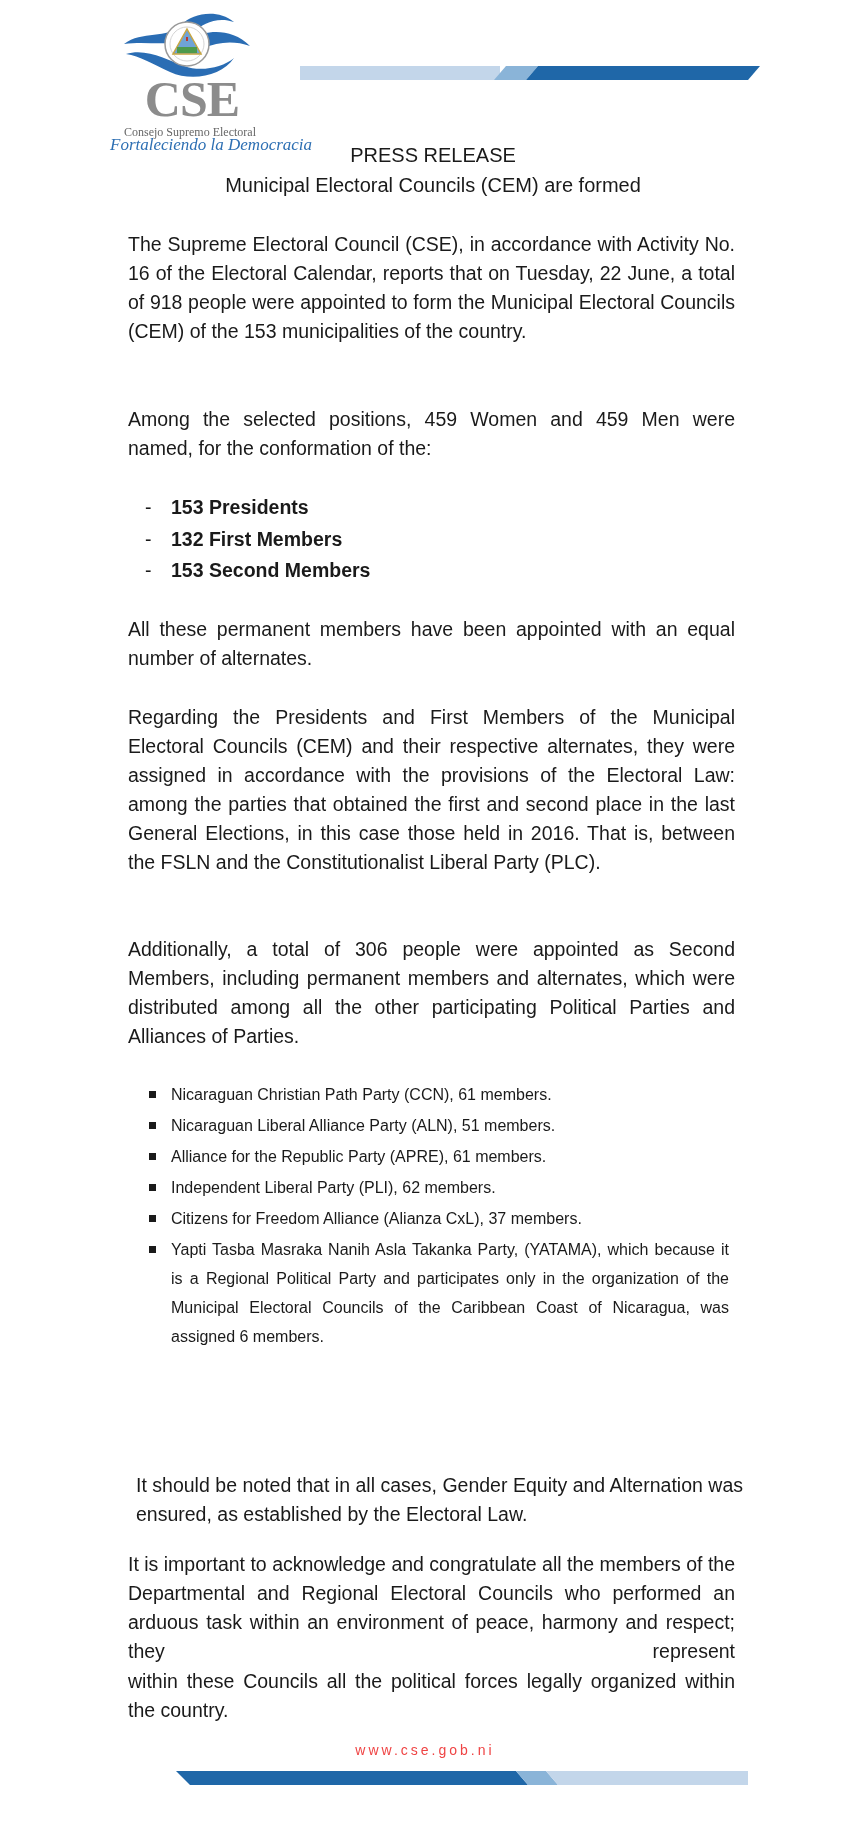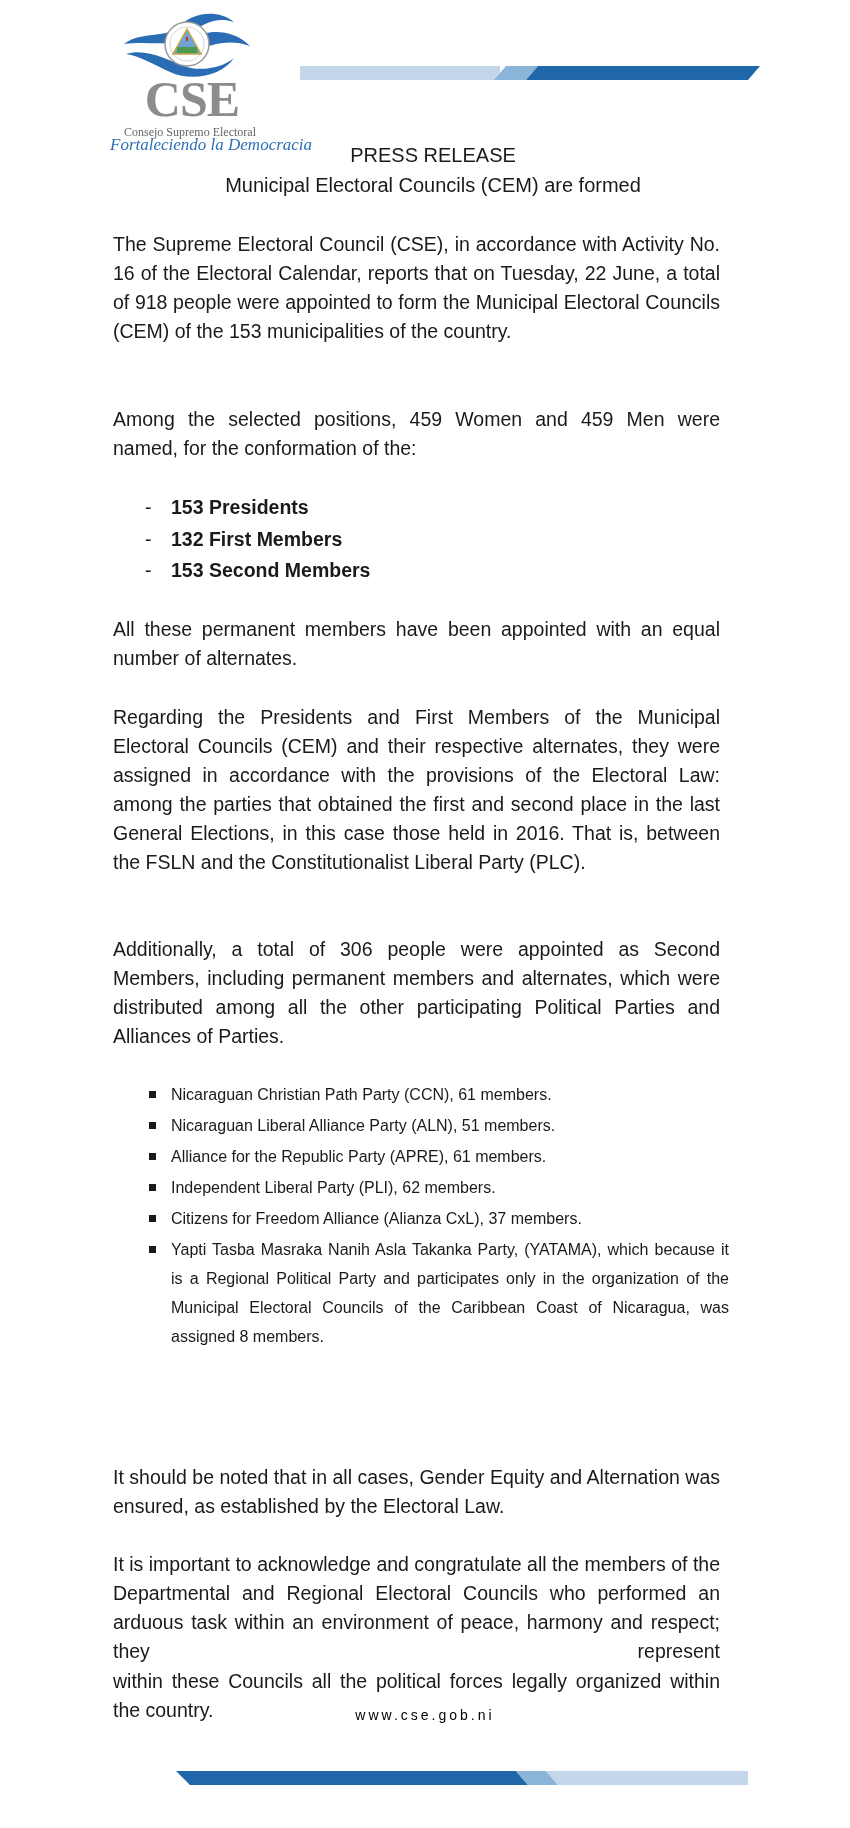--- a/index.html
+++ b/index.html
@@ -20,28 +20,28 @@
       line-height: 14px; white-space: nowrap;
     }
     .logo-motto {
       position: absolute; left: 0; top: 128px; width: 160px; text-align: center;
       font-family: "Liberation Serif", "DejaVu Serif", serif; font-style: italic;
       font-size: 17px; color: #2d6fb3; line-height: 13px; white-space: nowrap;
     }
     .top-bar { position: absolute; left: 300px; top: 66px; width: 460px; height: 14px; }
     .bottom-bar { position: absolute; left: 176px; top: 1771px; width: 572px; height: 14px; }
     .footer-url {
-      position: absolute; left: 0; width: 850px; top: 1707px; text-align: center;
-      font-size: 14px; letter-spacing: 3px; color: #000000;
+      position: absolute; left: 0; width: 850px; top: 1742px; text-align: center;
+      font-size: 14px; letter-spacing: 3px; color: #ef4444;
     }
     .heading { position: absolute; left: 0; width: 850px; text-align: center; font-weight: normal; padding-left: 8px; }
     .h1 { top: 144px; font-size: 20px; }
     .h2 { top: 174px; font-size: 20px; }
     .body-text {
-      position: absolute; left: 113px; width: 607px;
+      position: absolute; left: 128px; width: 607px;
       font-size: 19.5px; line-height: 29px; text-align: justify; text-align-last: left;
     }
     .p1 { top: 230px; }
     .p2 { top: 405px; }
     .dash-list { position: absolute; left: 145px; top: 492px; margin: 0; padding: 0; list-style: none; }
     .dash-list li { font-size: 19.5px; line-height: 31.5px; font-weight: bold; display: flex; }
     .dash-list .marker { width: 26px; font-weight: normal; }
     .p3 { top: 615px; }
     .p4 { top: 703px; }
     .p5 { top: 935px; }
@@ -122,25 +122,25 @@
   <li>
       <span class="marker"></span>
       <span class="txt">Independent Liberal Party (PLI), 62 members.</span>
     </li>
   <li>
       <span class="marker"></span>
       <span class="txt">Citizens for Freedom Alliance (Alianza CxL), 37 members.</span>
     </li>
   <li>
       <span class="marker"></span>
-      <span class="txt">Yapti Tasba Masraka Nanih Asla Takanka Party, (YATAMA), which because it is a Regional Political Party and participates only in the organization of the Municipal Electoral Councils of the Caribbean Coast of Nicaragua, was assigned 8 members.</span>
+      <span class="txt">Yapti Tasba Masraka Nanih Asla Takanka Party, (YATAMA), which because it is a Regional Political Party and participates only in the organization of the Municipal Electoral Councils of the Caribbean Coast of Nicaragua, was assigned 6 members.</span>
     </li>
 </ul>
 
-<p class="body-text p6" style="margin:0">It should be noted that in all cases, Gender Equity and Alternation was ensured, as established by the Electoral Law.</p>
+<p class="body-text p6" style="margin:8px">It should be noted that in all cases, Gender Equity and Alternation was ensured, as established by the Electoral Law.</p>
 <p class="body-text p7" style="margin:0; text-align-last: justify;">It is important to acknowledge and congratulate all the members of the Departmental and Regional Electoral Councils who performed an arduous task within an environment of peace, harmony and respect; they represent</p>
 <p class="body-text p8" style="margin:0">within these Councils all the political forces legally organized within the country.</p>
 
 <svg class="bottom-bar" viewBox="0 0 572 14" preserveAspectRatio="none">
   <polygon points="0,0 340,0 352,14 14,14" fill="#1f67a8"></polygon>
   <polygon points="340,0 370,0 382,14 352,14" fill="#8ab4d8"></polygon>
   <polygon points="370,0 572,0 572,14 382,14" fill="#c3d6ea"></polygon>
 </svg>
 
 <div class="footer-url">www.cse.gob.ni</div>

